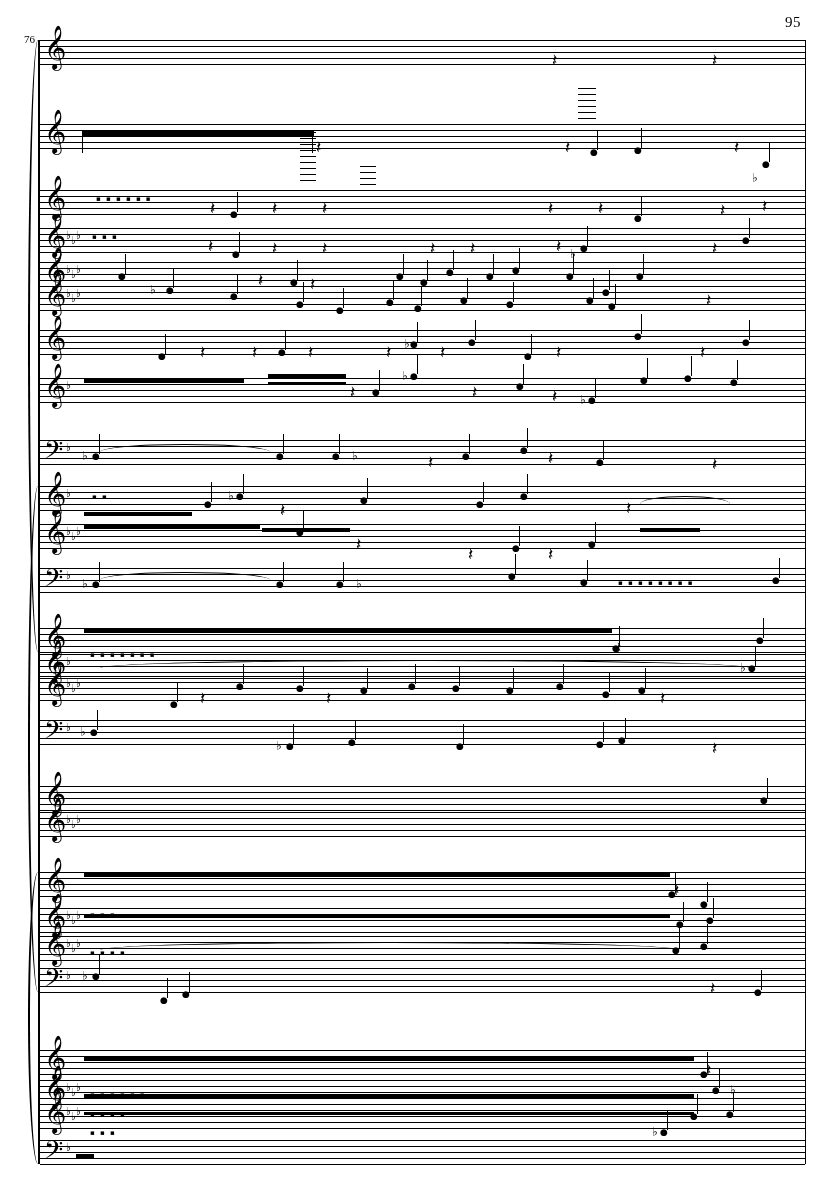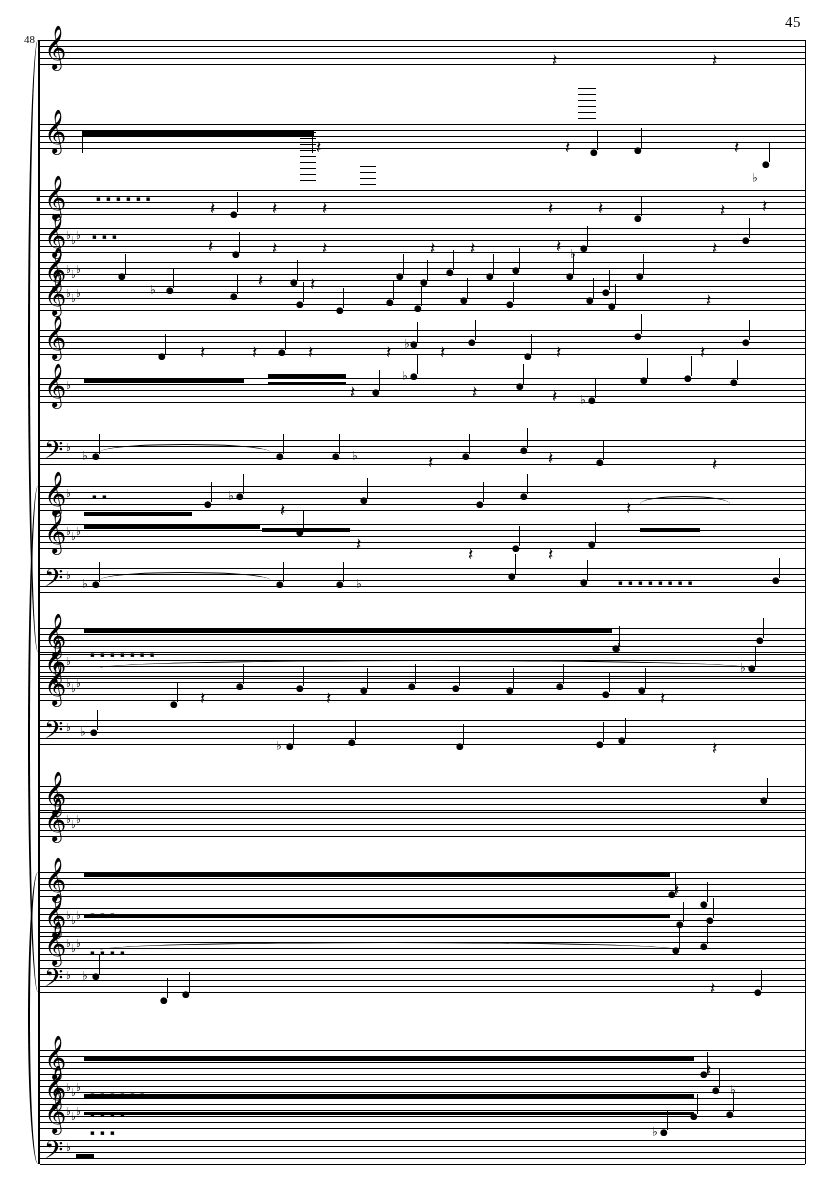--- a/index.html
+++ b/index.html
@@ -108,22 +108,22 @@
     font-size: 7px;
     letter-spacing: 1.5px;
     line-height: 1;
   }
 </style>
 </head>
 <body>
 
 <div class="page">
 
-  <div class="page-number">45</div>
-  <div class="measure-number">48</div>
+  <div class="page-number">95</div>
+  <div class="measure-number">76</div>
 
   <div id="score">
       <div class="line" style="position: absolute; left: 40px; top: 40px; width: 765px; height: 1px; background: rgb(0, 0, 0);"></div>
       <div class="line" style="position: absolute; left: 40px; top: 46px; width: 765px; height: 1px; background: rgb(0, 0, 0);"></div>
       <div class="line" style="position: absolute; left: 40px; top: 52px; width: 765px; height: 1px; background: rgb(0, 0, 0);"></div>
       <div class="line" style="position: absolute; left: 40px; top: 58px; width: 765px; height: 1px; background: rgb(0, 0, 0);"></div>
       <div class="line" style="position: absolute; left: 40px; top: 64px; width: 765px; height: 1px; background: rgb(0, 0, 0);"></div>
       <div class="clef treble" style="position: absolute; left: 44px; top: 28px; font-size: 38px; line-height: 1;">𝄞</div>
       <div class="line" style="position: absolute; left: 40px; top: 124px; width: 765px; height: 1px; background: rgb(0, 0, 0);"></div>
       <div class="line" style="position: absolute; left: 40px; top: 130px; width: 765px; height: 1px; background: rgb(0, 0, 0);"></div>

